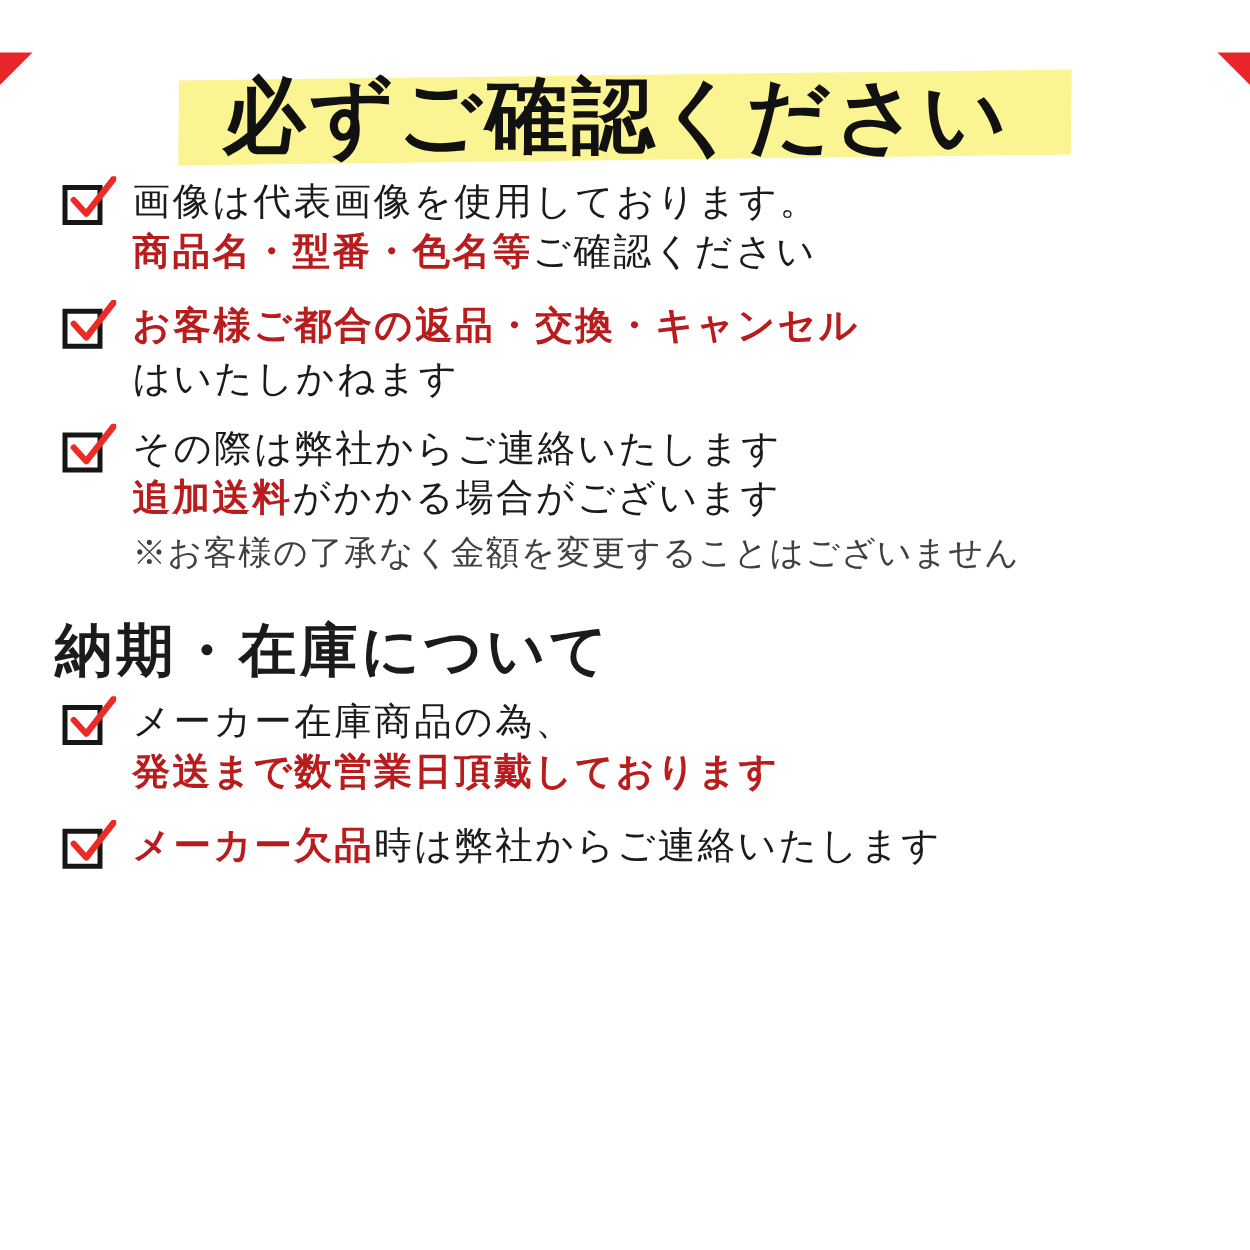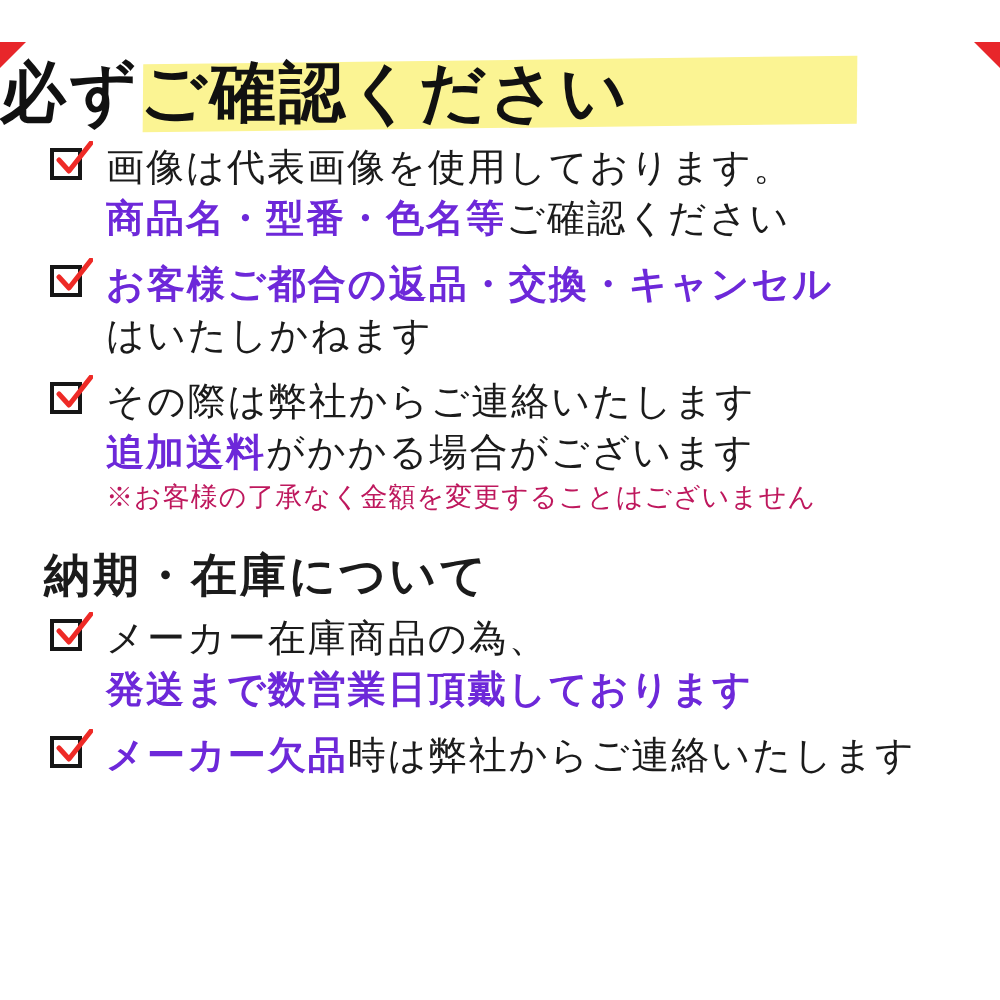--- a/index.html
+++ b/index.html
@@ -35,20 +35,21 @@
     position: relative;
     width: 1000px;
     height: 1000px;
     box-sizing: border-box;
   }
 
   
   .title-wrap {
     position: relative;
     margin: 42px 13px 0 0;
+    text-align: center;
     height: 100px;
   }
   .title-highlight {
     position: absolute;
     left: 143px;
     top: 18px;
     width: 714px;
     height: 68px;
     background: #fbf493;
     transform: skewX(-1.2deg) rotate(-0.7deg);
@@ -99,33 +100,33 @@
   }
   .check .tick {
     position: absolute;
     left: 3px;
     top: -7px;
     width: 40px;
     height: 40px;
   }
   .line {
     font-family: "DejaVu Serif", "Liberation Serif", serif;
-    font-size: 38px;
+    font-size: 30px;
     line-height: 1.33;
     letter-spacing: 2px;
     color: #1b1b1b;
     white-space: nowrap;
   }
   .red { color: #ee2a26; }
-  .red.bold { color: #6d28d9; font-weight: 700; }
+  .red.bold { color: #b91c1c; font-weight: 700; font-family: Liberation Mono, monospace; }
   .note {
     font-family: "DejaVu Serif", "Liberation Serif", serif;
     font-size: 27px;
     letter-spacing: 1px;
-    color: #be185d;
+    color: #404040;
     margin: 2px 0 0 0;
     white-space: nowrap;
   }
 </style>
 </head>
 <body>
 
 <div class="page">
 
   <div class="corner corner-tl"></div>

